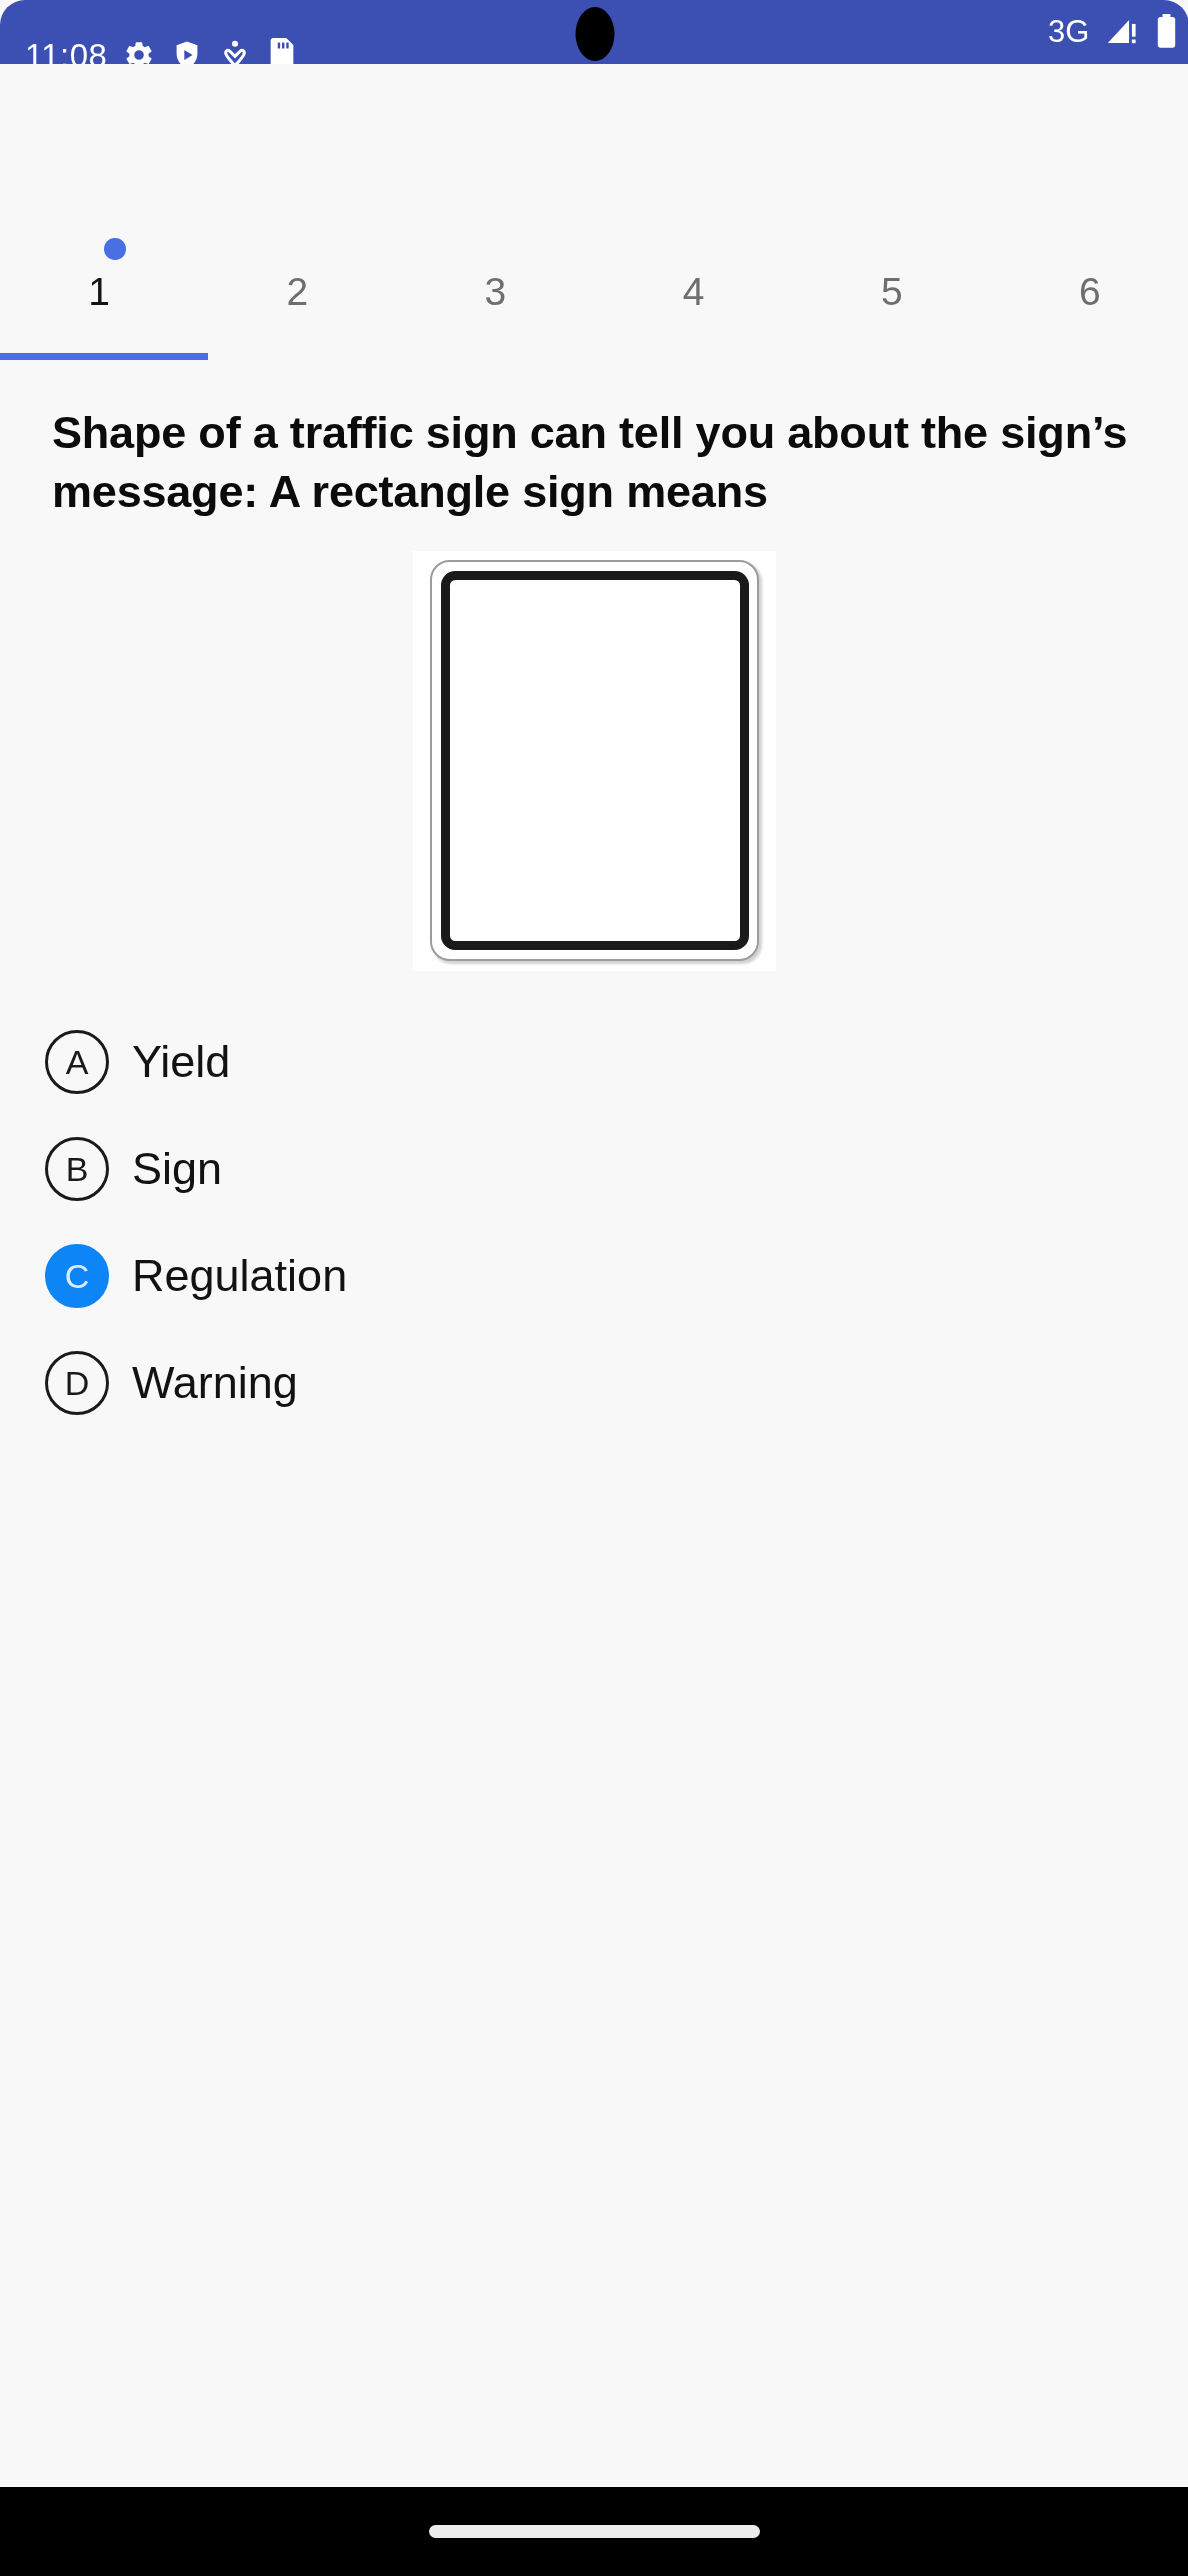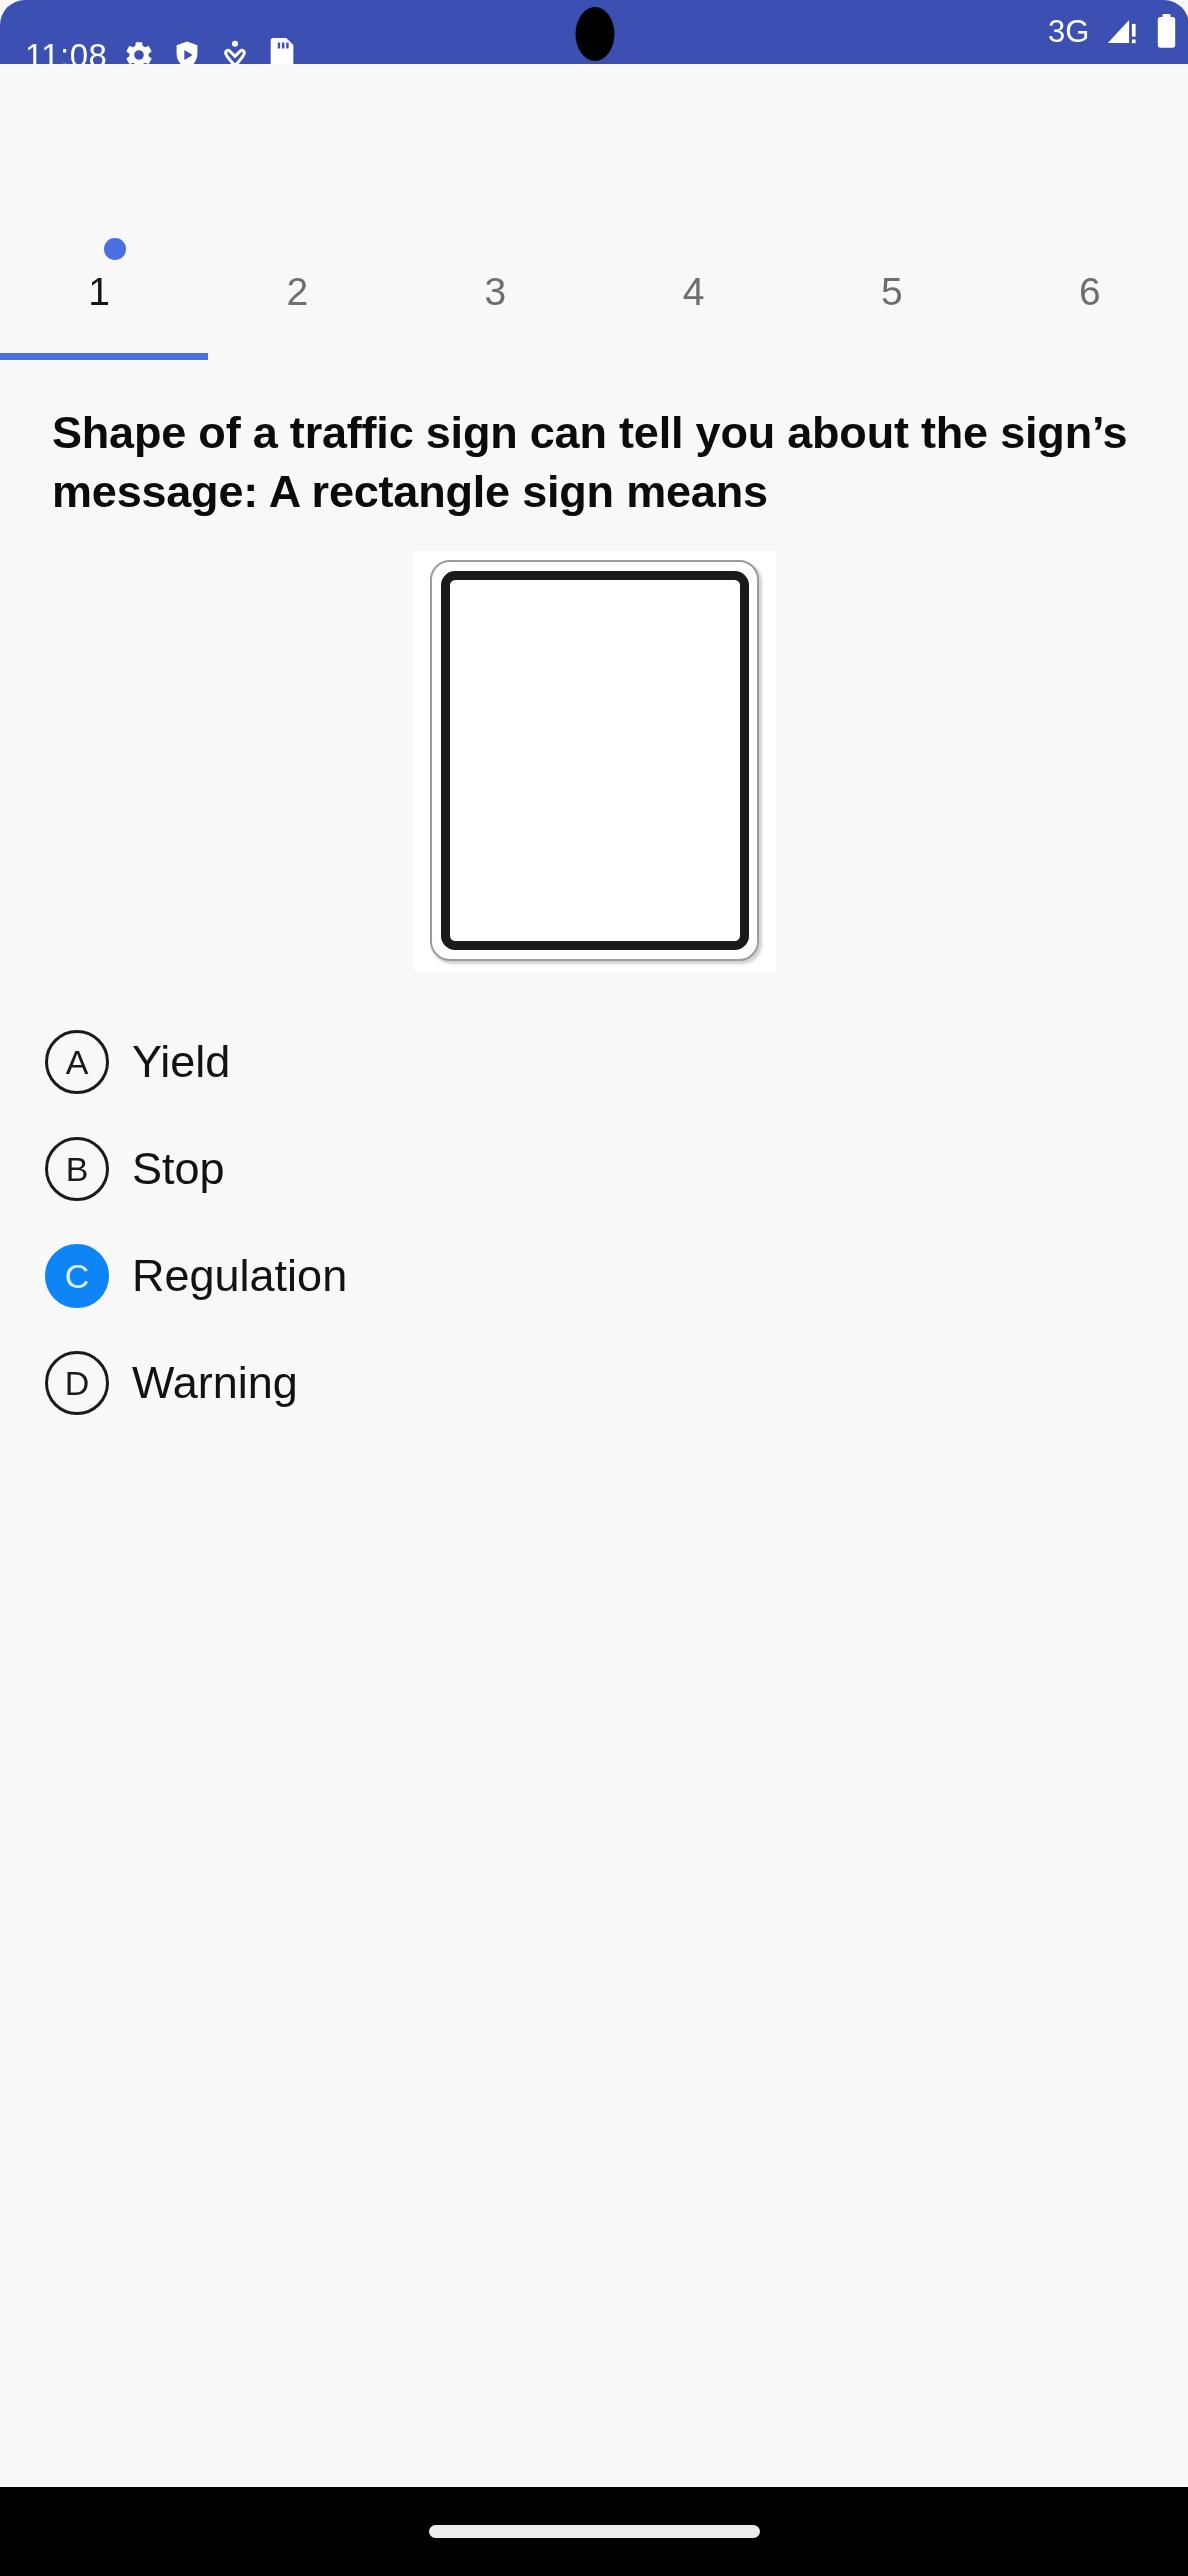--- a/index.html
+++ b/index.html
@@ -203,21 +203,21 @@
 
     <div class="options">
 
       <div class="option">
         <span class="badge outline">A</span>
         <span class="opt-label">Yield</span>
       </div>
 
       <div class="option">
         <span class="badge outline">B</span>
-        <span class="opt-label">Stop</span>
+        <span class="opt-label">Sign</span>
       </div>
 
       <div class="option">
         <span class="badge filled">C</span>
         <span class="opt-label">Regulation</span>
       </div>
 
       <div class="option">
         <span class="badge outline">D</span>
         <span class="opt-label">Warning</span>

